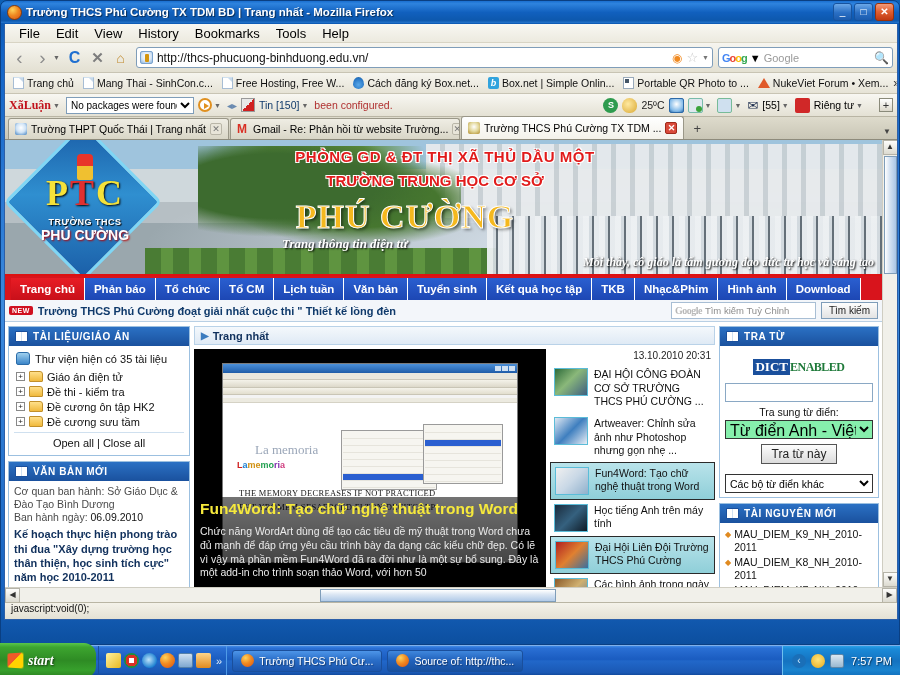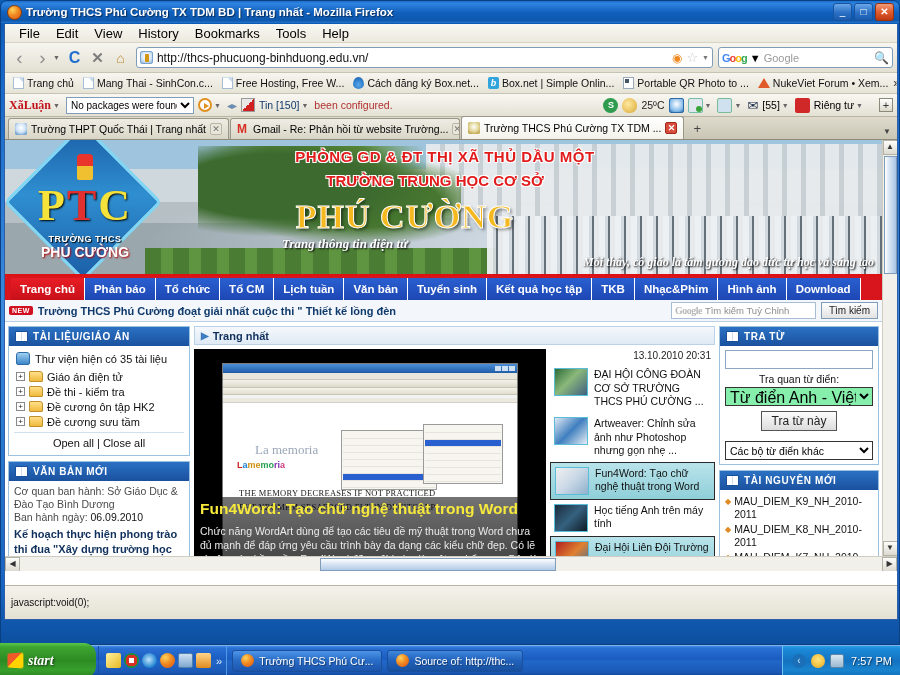--- a/index.html
+++ b/index.html
@@ -213,21 +213,21 @@
 
   #logo {
     position:absolute; left:10px; top:4px; width:140px; height:128px;
   }
   .diamond {
     position:absolute; left:12px; top:2px; width:112px; height:112px;
     background: linear-gradient(135deg,#1b5fa8,#2f8fd0 45%,#1b5fa8);
     transform: rotate(45deg); border: 3px solid #7fd6f5; border-radius: 6px;
   }
   .logotext { position:absolute; left:0; top:28px; width:140px; text-align:center; }
-  .logo-ptc { font-family:"Liberation Serif", serif; font-size:44px; font-weight:bold; color:#f5e23a; letter-spacing:2px; text-shadow:1px 1px 2px #000;margin-top:8px;}
+  .logo-ptc { font-family:"Liberation Serif", serif; font-size:36px; font-weight:bold; color:#f5e23a; letter-spacing:2px; text-shadow:1px 1px 2px #000;}
   .logo-ptc .red { color:#e03030; }
   .logo-sub1 { font-size:9px; font-weight:bold; color:#fff; letter-spacing:.5px; text-shadow:1px 1px 1px #000; margin-top:3px;}
   .logo-sub2 { font-size:14px; font-weight:bold; color:#fff; text-shadow:1px 1px 2px #b00; }
   .torch { position:absolute; left:62px; top:10px; width:16px; height:26px;
     background: linear-gradient(to bottom,#e8342a 0 45%, #f0c030 45% 100%); border-radius:4px 4px 2px 2px; }
 
   .bnr-line1 { position:absolute; left:130px; top:8px; width:620px; text-align:center;
     font-family:"Liberation Sans", sans-serif; font-weight:bold; font-size:15px; color:#e11b1b;
     text-shadow: 1px 1px 0 #fff, -1px -1px 0 #fff, 1px -1px 0 #fff, -1px 1px 0 #fff; letter-spacing:.5px;}
   .bnr-line2 { position:absolute; left:130px; top:32px; width:600px; text-align:center;
@@ -351,22 +351,22 @@
   .dictlabel { text-align:center; font-size:10.5px; color:#111; padding:4px 0 2px; }
   .dictsel { width:100%; height:19px; font-size:16px; font-family:"Liberation Sans",sans-serif; border:1px solid #333; background:#86efac;}
   .dictbtn { display:block; margin:5px auto 6px; padding:2px 10px; font-size:12px;
     background: linear-gradient(to bottom,#fdfdfd,#dcdcdc); border:1px solid #555; color:#222;
     font-family:"Liberation Sans",sans-serif;}
   .dictsel2 { width:100%; height:19px; font-size:10.5px; font-family:"Liberation Sans",sans-serif; border:1px solid #333; background:#fff; margin-top:4px;}
   .res-item { display:flex; gap:3px; align-items:flex-start; font-size:10.5px; color:#111; line-height:1.3; padding:.5px 0;}
   .diamond-s { color:#e08a20; font-size:8px; line-height:13px; flex:0 0 auto;}
 
   
-  #statusbar { height: 34px; background: linear-gradient(to bottom,#f4f2ea,#e4e1d4);
-    border-top: 1px solid #b9b5a4; display:flex; align-items:center; padding:0 6px; font-size:10px; color:#111; flex:0 0 auto;margin-top:14px;}
+  #statusbar { height: 17px; background: linear-gradient(to bottom,#f4f2ea,#e4e1d4);
+    border-top: 1px solid #b9b5a4; display:flex; padding:0 6px; font-size:10px; color:#111; flex:0 0 auto;}
 
   
   #taskbar {
     position: absolute; left: 0; bottom: 0; width: 900px; height: 30px;
     background: linear-gradient(to bottom,#3f8ae8 0%,#2a6fd4 8%,#1a5cc0 46%,#2167c9 52%,#1a58b4 92%,#124a9e 100%);
     border-top: 1px solid #7fb0ea; display: flex; align-items: center;
   }
   #startbtn {
     height: 35px; min-width: 96px; display:flex; align-items:center; gap:5px; padding: 0 14px 0 7px;
     background: linear-gradient(to bottom,#59c64a 0%,#3da52f 12%,#2e8b24 50%,#37a02c 78%,#2a7d1f 100%);
@@ -737,22 +737,26 @@
             </div>
 
             <div id="colright">
 
               <div class="panel">
                 <div class="panel-hd">
                   <span class="bookico"></span>
                   <span>TRA TỪ</span>
                 </div>
                 <div class="panel-bd">
+                  <div class="dictlogo">
+                    <span class="dl-a">DICT</span>
+                    <span class="dl-b">ENABLED</span>
+                  </div>
                   <input class="dictinput" type="text" value="" style="">
-                  <div class="dictlabel">Tra quan từ điển:</div>
+                  <div class="dictlabel">Tra sung từ điển:</div>
                   <select class="dictsel">
                     <option>Từ điển Anh - Việt</option>
                   </select>
                   <button class="dictbtn">Tra từ này</button>
                   <select class="dictsel2">
                     <option>Các bộ từ điển khác</option>
                   </select>
                 </div>
               </div>
 

